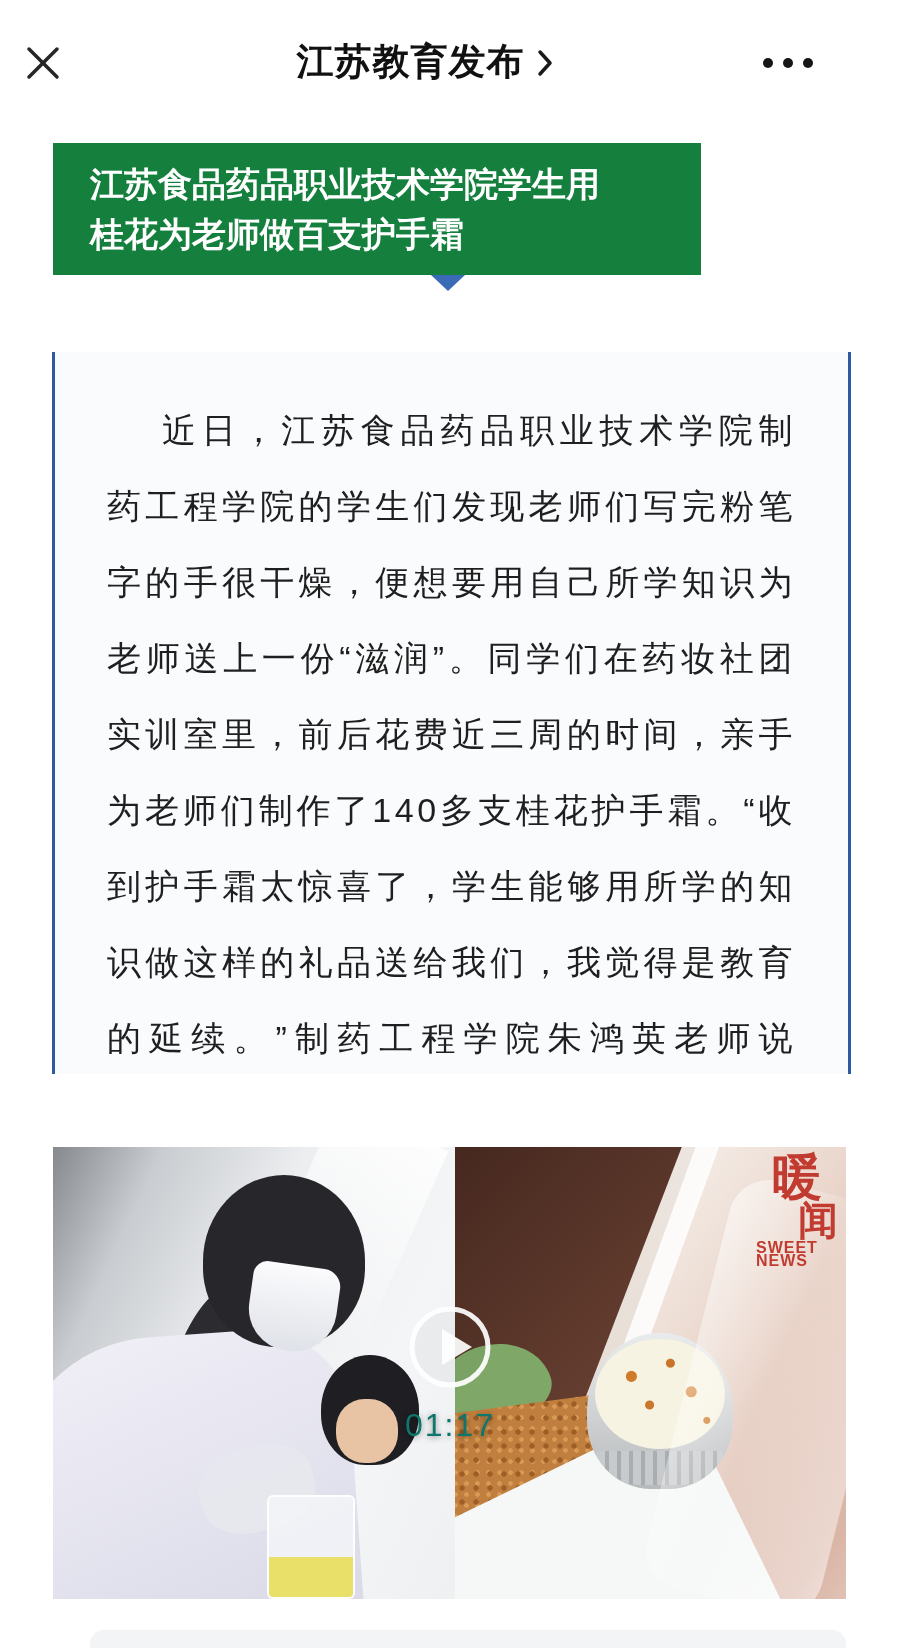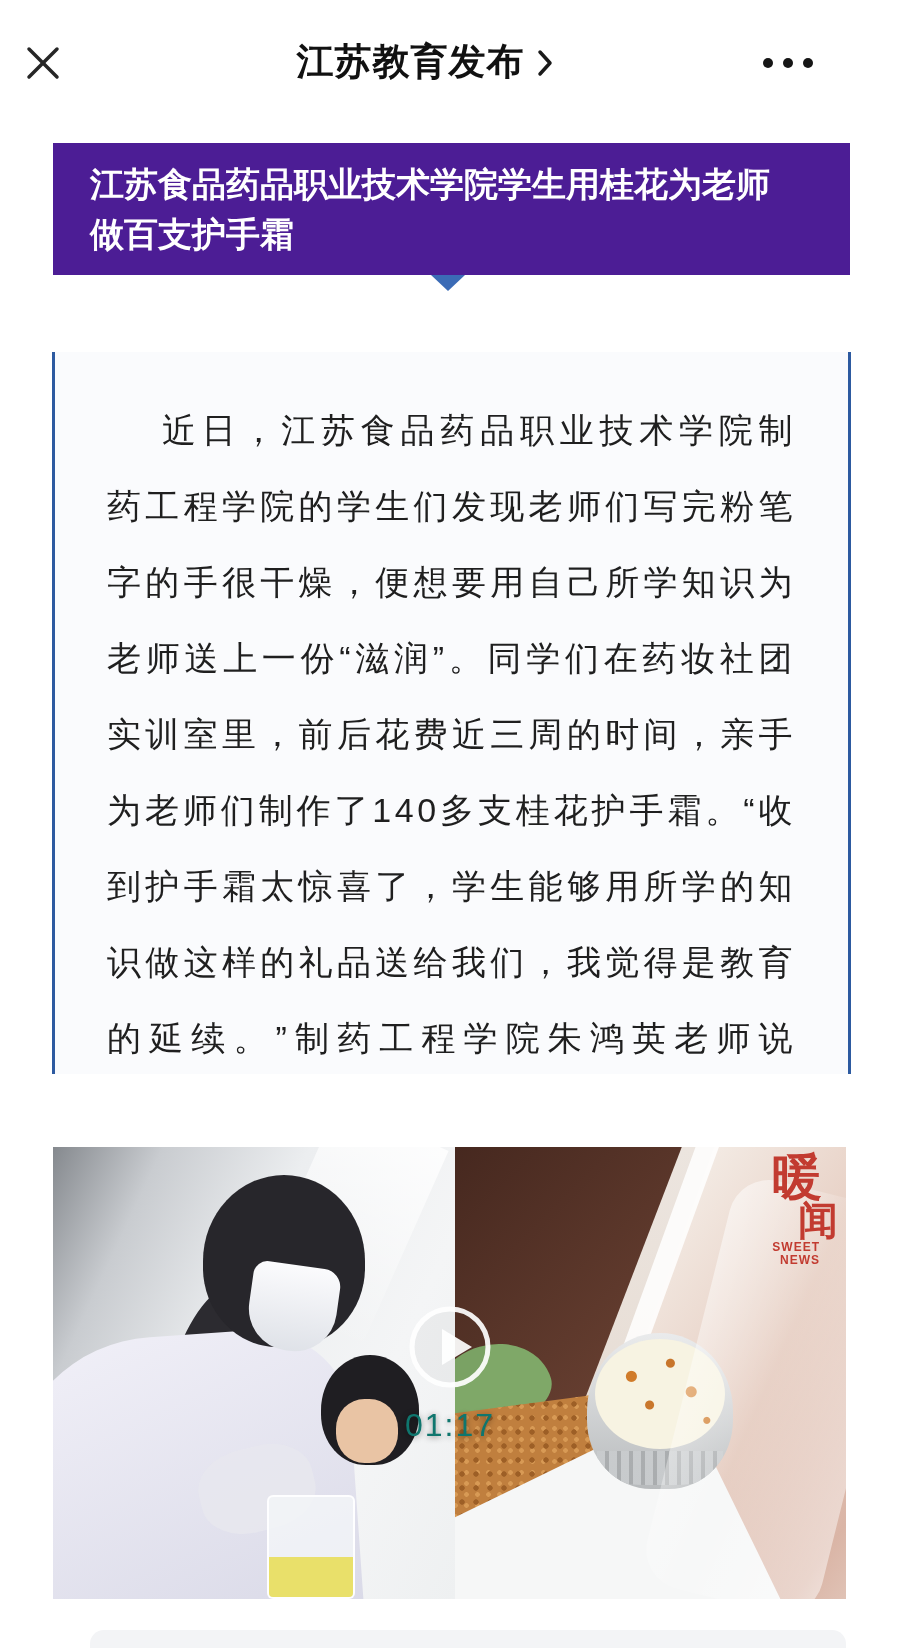--- a/index.html
+++ b/index.html
@@ -12,22 +12,22 @@
   .close-btn { position:absolute; left:24px; top:44px; width:38px; height:38px; cursor:pointer; }
   .title-wrap { position:absolute; left:0; right:0; top:38px; height:48px;
                 display:flex; align-items:center; justify-content:center; gap:12px; }
   .pub-title { font-size:37px; font-weight:bold; color:#111111; letter-spacing:1px; }
   .chevron-r { width:16px; height:28px; margin-top:2px; }
   .more-btn { position:absolute; right:36px; top:50px; width:56px; height:26px;
               display:flex; align-items:center; justify-content:flex-end; gap:10px; cursor:pointer; }
   .more-btn i { width:10px; height:10px; border-radius:50%; background:#161616; }
 
   
-  .banner { position:absolute; left:53px; top:143px; width:797px; height:132px;
-            background:#4c1d95; color:#ffffff; padding:16px 76px 0 37px;
+  .banner { position:absolute; left:53px; top:143px; width:648px; height:132px;
+            background:#15803d; color:#ffffff; padding:16px 76px 0 37px;
             font-size:34px; font-weight:bold; line-height:50px; letter-spacing:0; }
   .banner-tail { position:absolute; left:378px; top:132px; width:0; height:0;
                  border-left:17px solid transparent; border-right:17px solid transparent;
                  border-top:16px solid #3b6bb6; }
 
   
   .article-card { position:absolute; left:52px; top:352px; width:799px; height:722px;
                   background:#fafbfd; border-left:3px solid #2d5aa0; border-right:3px solid #2d5aa0;
                   padding:40px 52px 0 52px; overflow:hidden; }
   .article-card p { font-size:34px; line-height:76px; letter-spacing:3.5px; color:#1f1f1f;
@@ -96,22 +96,22 @@
                background:repeating-linear-gradient(90deg,#c9ccce 0 8px,#a8abad 8px 12px);
                border-radius:0 0 40% 40%; opacity:.9; }
   .glove-sheen { position:absolute; right:-20px; top:40px; width:180px; height:420px;
                  transform:rotate(14deg);
                  background:linear-gradient(100deg,rgba(255,255,255,.55),rgba(255,255,255,.12) 45%,rgba(255,255,255,.5));
                  border-radius:40px; }
 
   .news-logo { position:absolute; top:8px; right:2px; width:86px; height:112px; color:#c23b30; }
   .lg1 { position:absolute; left:14px; top:-4px; font-size:50px; font-weight:bold; line-height:52px; }
   .lg2 { position:absolute; left:40px; top:44px; font-size:40px; font-weight:bold; line-height:42px; }
-  .lgs { position:absolute; left:-2px; top:86px; width:64px; font-size:12px; font-weight:bold;
-         line-height:13px; text-align:right; letter-spacing:1px; }
+  .lgs { position:absolute; left:-2px; top:86px; width:64px; font-size:16px; font-weight:bold;
+         line-height:13px; text-align:left; letter-spacing:1px; }
 
   .play-btn { position:absolute; left:349px; top:152px; width:96px; height:96px; opacity:.92; cursor:pointer; }
   .time-label { position:absolute; left:337px; top:260px; width:120px; text-align:center;
                 color:#0f766e; font-size:32px; letter-spacing:2px;
                 text-shadow:0 1px 6px rgba(0,0,0,.45); }
 
   .next-card-peek { position:absolute; left:90px; top:1630px; width:756px; height:18px;
                     background:#f3f4f6; border-radius:14px 14px 0 0; }
 </style>
 </head>

